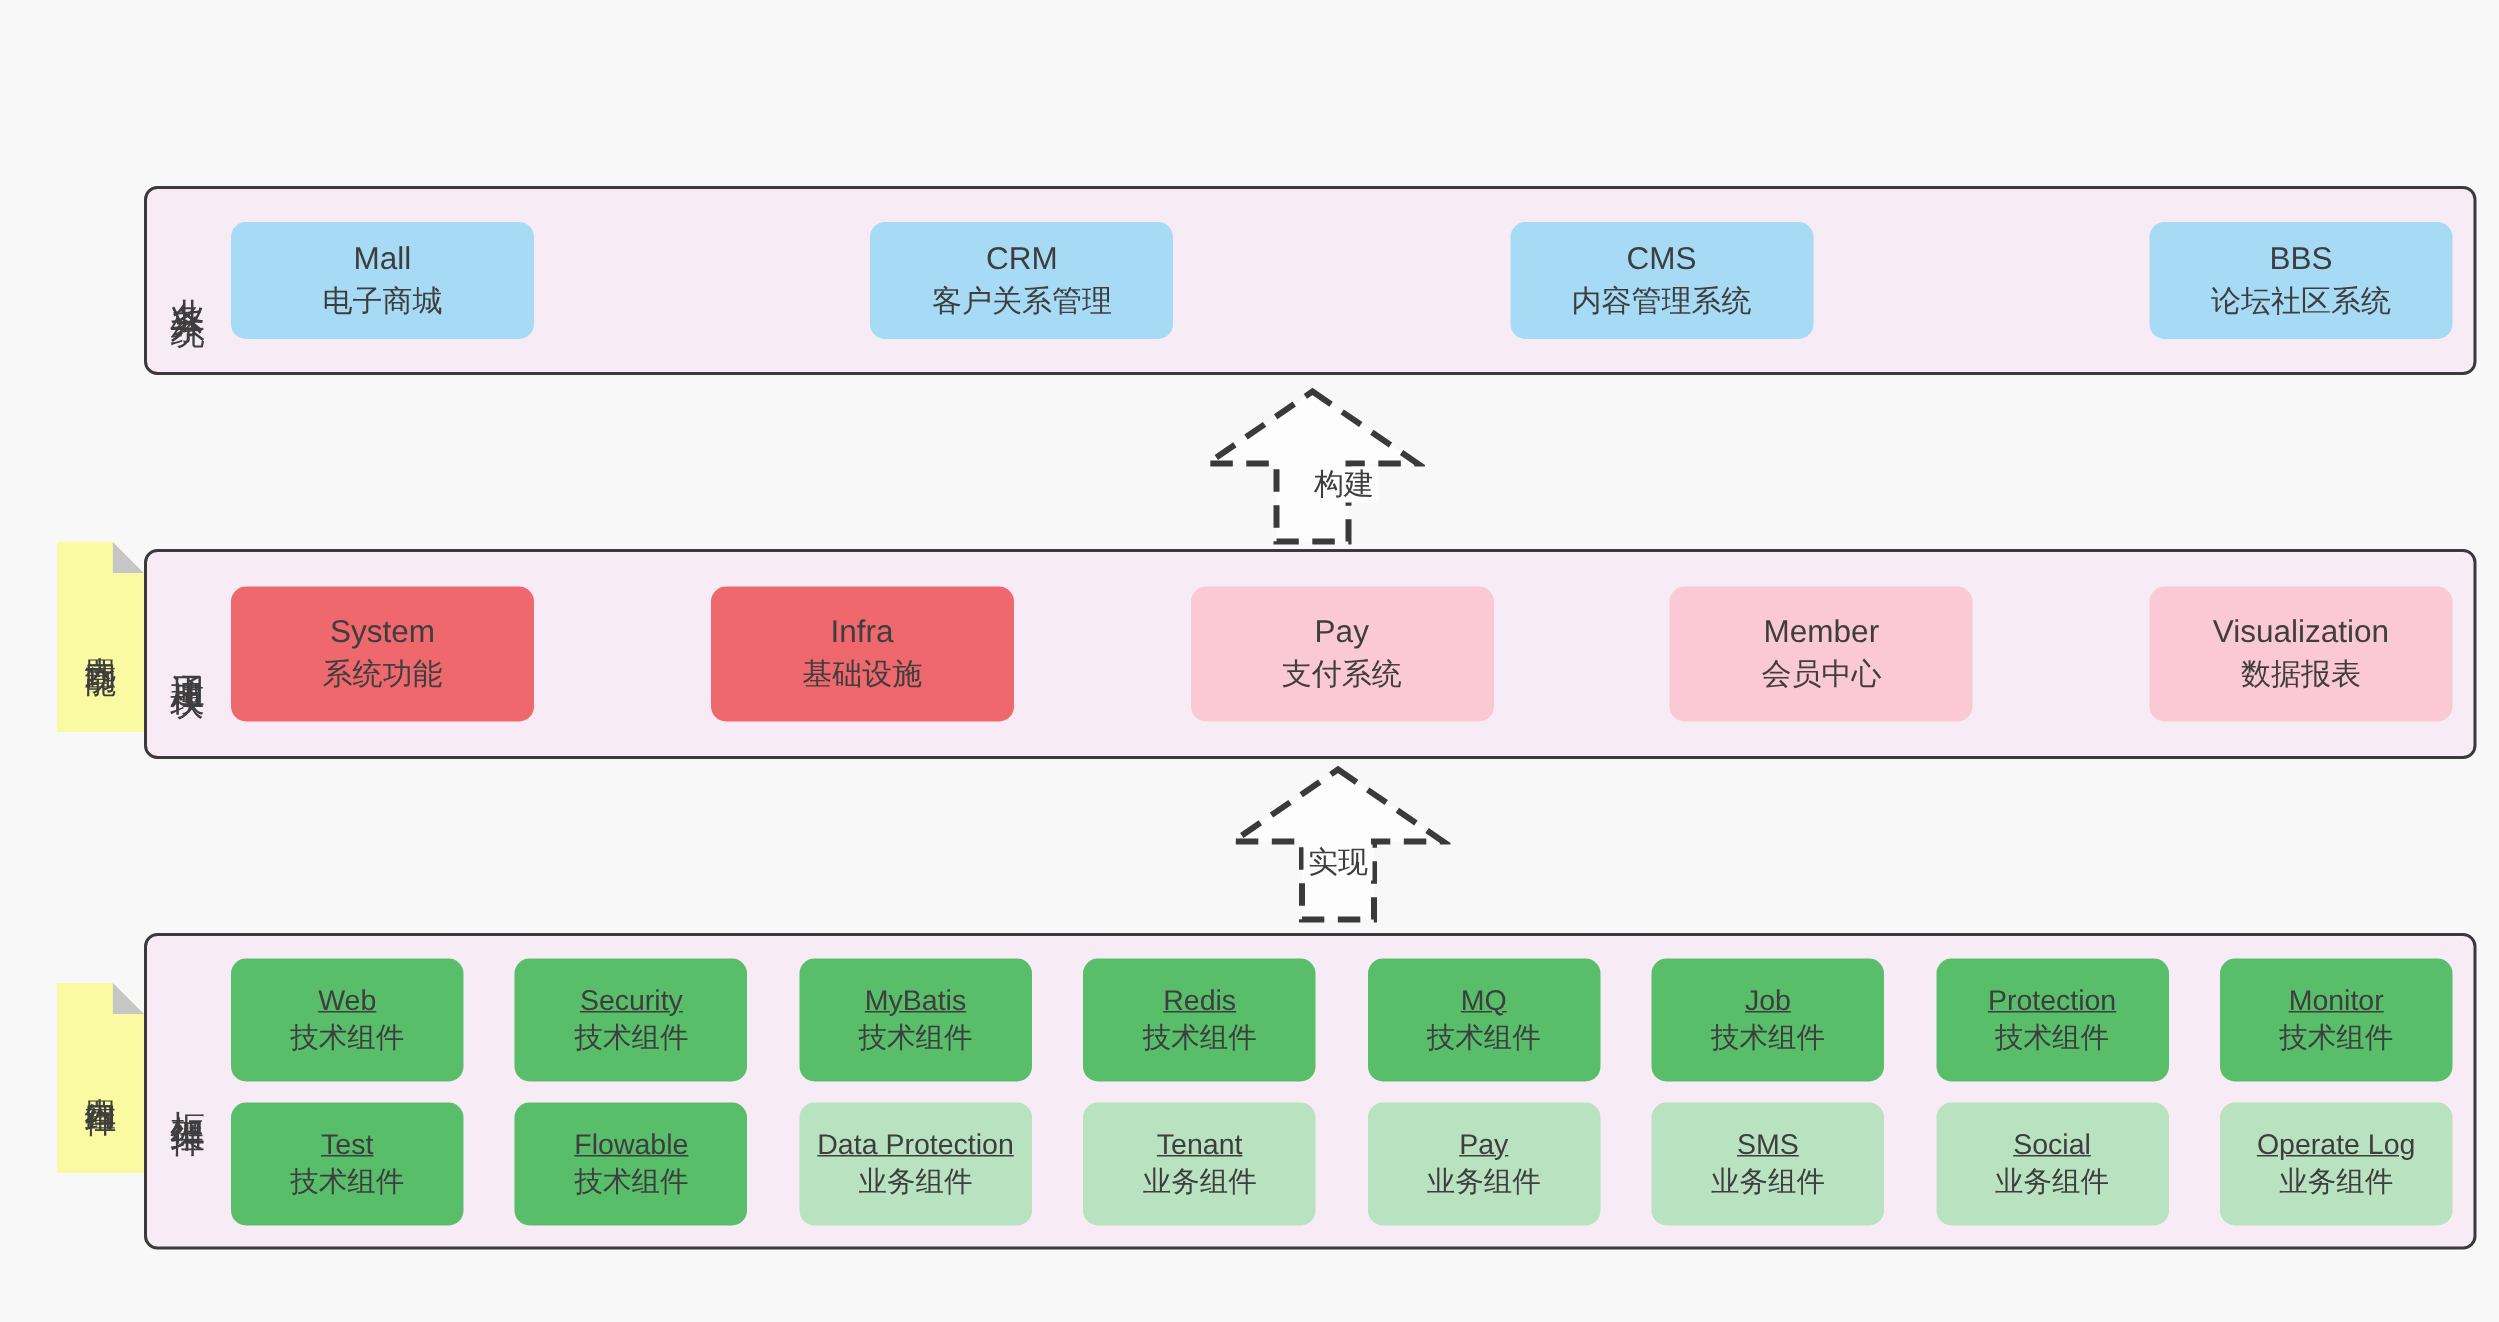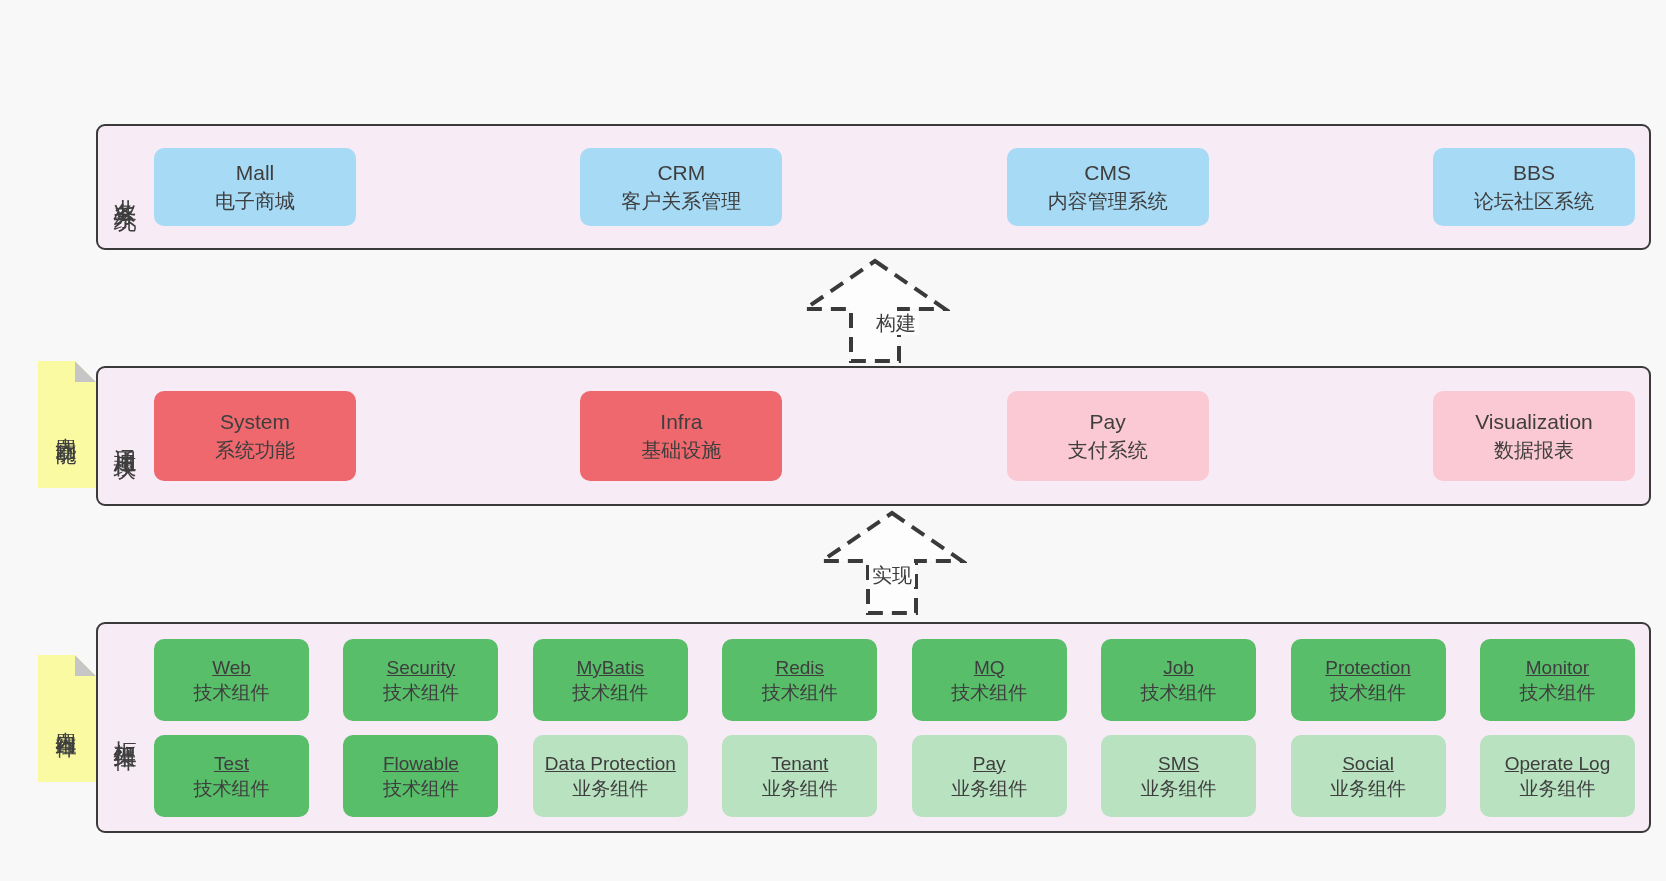--- a/index.html
+++ b/index.html
@@ -194,20 +194,24 @@
           </div>
           <div class="box v-red">
             <div class="box-title">Infra</div>
             <div class="box-sub">基础设施</div>
           </div>
           <div class="box v-pink">
             <div class="box-title">Pay</div>
             <div class="box-sub">支付系统</div>
           </div>
           <div class="box v-pink">
+            <div class="box-title">Member</div>
+            <div class="box-sub">会员中心</div>
+          </div>
+          <div class="box v-pink">
             <div class="box-title">Visualization</div>
             <div class="box-sub">数据报表</div>
           </div>
         </div>
     </div>
   </section>
 
   <div class="arrow arrow-2">
     <svg width="150" height="110" viewBox="0 0 150 110">
       <polygon points="75,6 145,54 99,54 99,106 51,106 51,54 5,54"></polygon>

